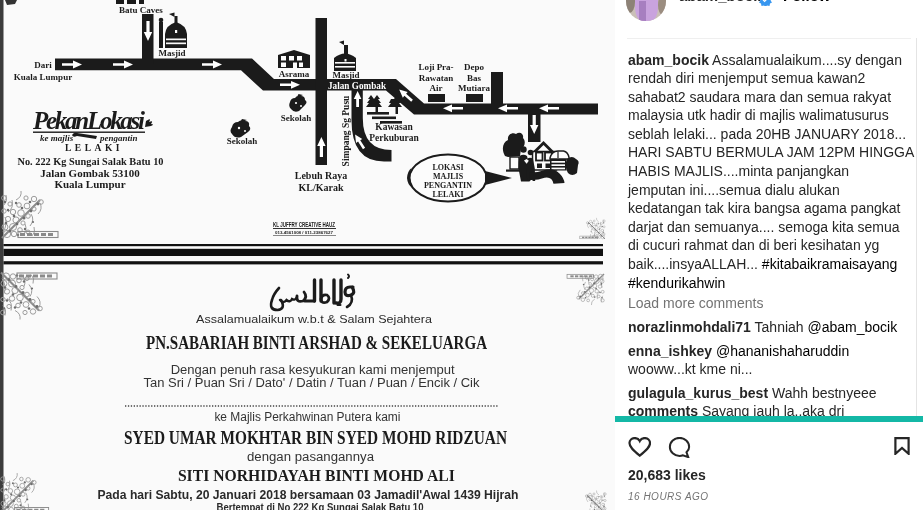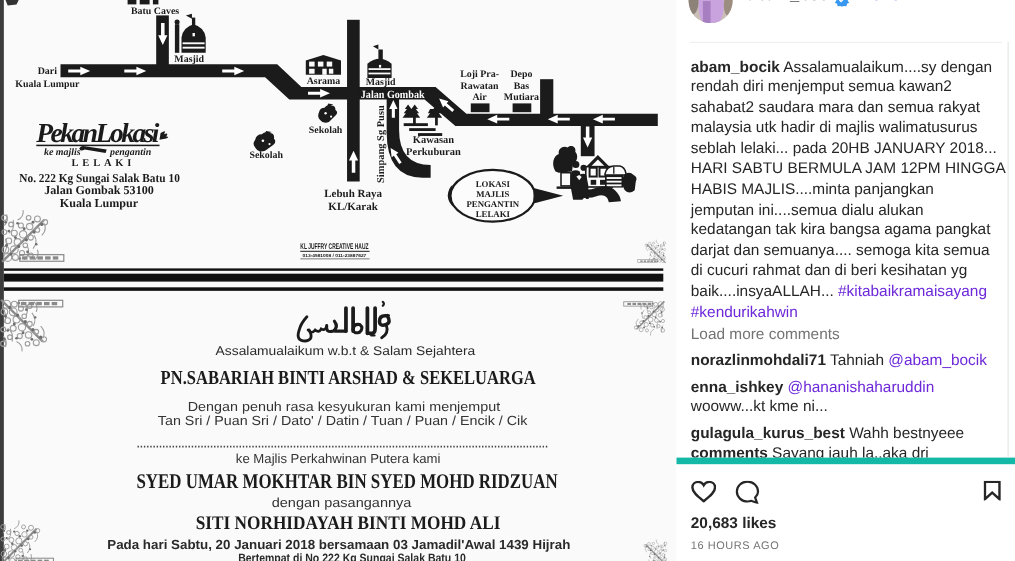--- a/index.html
+++ b/index.html
@@ -1,20 +1,20 @@
 <!DOCTYPE html>
 <html><head>
 <meta charset="utf-8">
 <style>
   html,body{margin:0;padding:0;}
   body{width:923px;height:510px;overflow:hidden;background:#fff;
        font-family:"Liberation Sans",sans-serif;}
   #stage{position:relative;width:923px;height:510px;overflow:hidden;}
   .abs{position:absolute;}
-  .blue{color:#6d28d9;text-decoration:none;}
+  .blue{color:#000000;text-decoration:none;}
   .gray{color:#737373;}
   .dark{color:#262626;}
 </style>
 </head>
 <body>
 <div id="stage">
 
 <svg class="abs" style="left:0;top:0;filter:blur(0.45px)" width="615" height="510" viewBox="0 0 615 510">
   <rect x="0" y="0" width="615" height="510" fill="#fafafa"></rect>
 
@@ -398,21 +398,21 @@
     <svg class="abs" style="left:53px;top:14.5px" width="23" height="21" viewBox="0 0 24 24">
       <path fill="none" stroke="#262626" stroke-width="2.3" d="M12 1 C6 1 1 5.6 1 11.3 C1 17 6 21.6 12 21.6 C13.4 21.6 14.7 21.4 15.9 20.9 L22 23 L20 17.5 C21.9 15.8 23 13.6 23 11.3 C23 5.6 18 1 12 1 Z"></path>
     </svg>
 
     <svg class="abs" style="left:279px;top:15px" width="16" height="18" viewBox="0 0 16 18">
       <path fill="none" stroke="#262626" stroke-width="2.2" d="M1.4 1.1 L14.6 1.1 L14.6 16.8 L8 10.9 L1.4 16.8 Z"></path>
     </svg>
 
     <div class="abs dark" style="left:13px;top:44.5px;font-size:14px;font-weight:700;">20,683 likes</div>
 
-    <div class="abs gray" style="left:13px;top:69px;font-size:10px;letter-spacing:.5px;">16 HOURS AGO</div>
+    <div class="abs gray" style="left:13px;top:69px;font-size:10px;letter-spacing:.5px;font-style:italic;">16 HOURS AGO</div>
 
     <div class="abs" style="left:0;top:90px;width:308px;height:1px;background:#efefef;"></div>
   </div>
 
   <div class="abs" style="left:301px;top:38px;width:1px;height:378px;background:#e4e4e4;"></div>
 </div>
 
 </div>
 
 </body></html>

